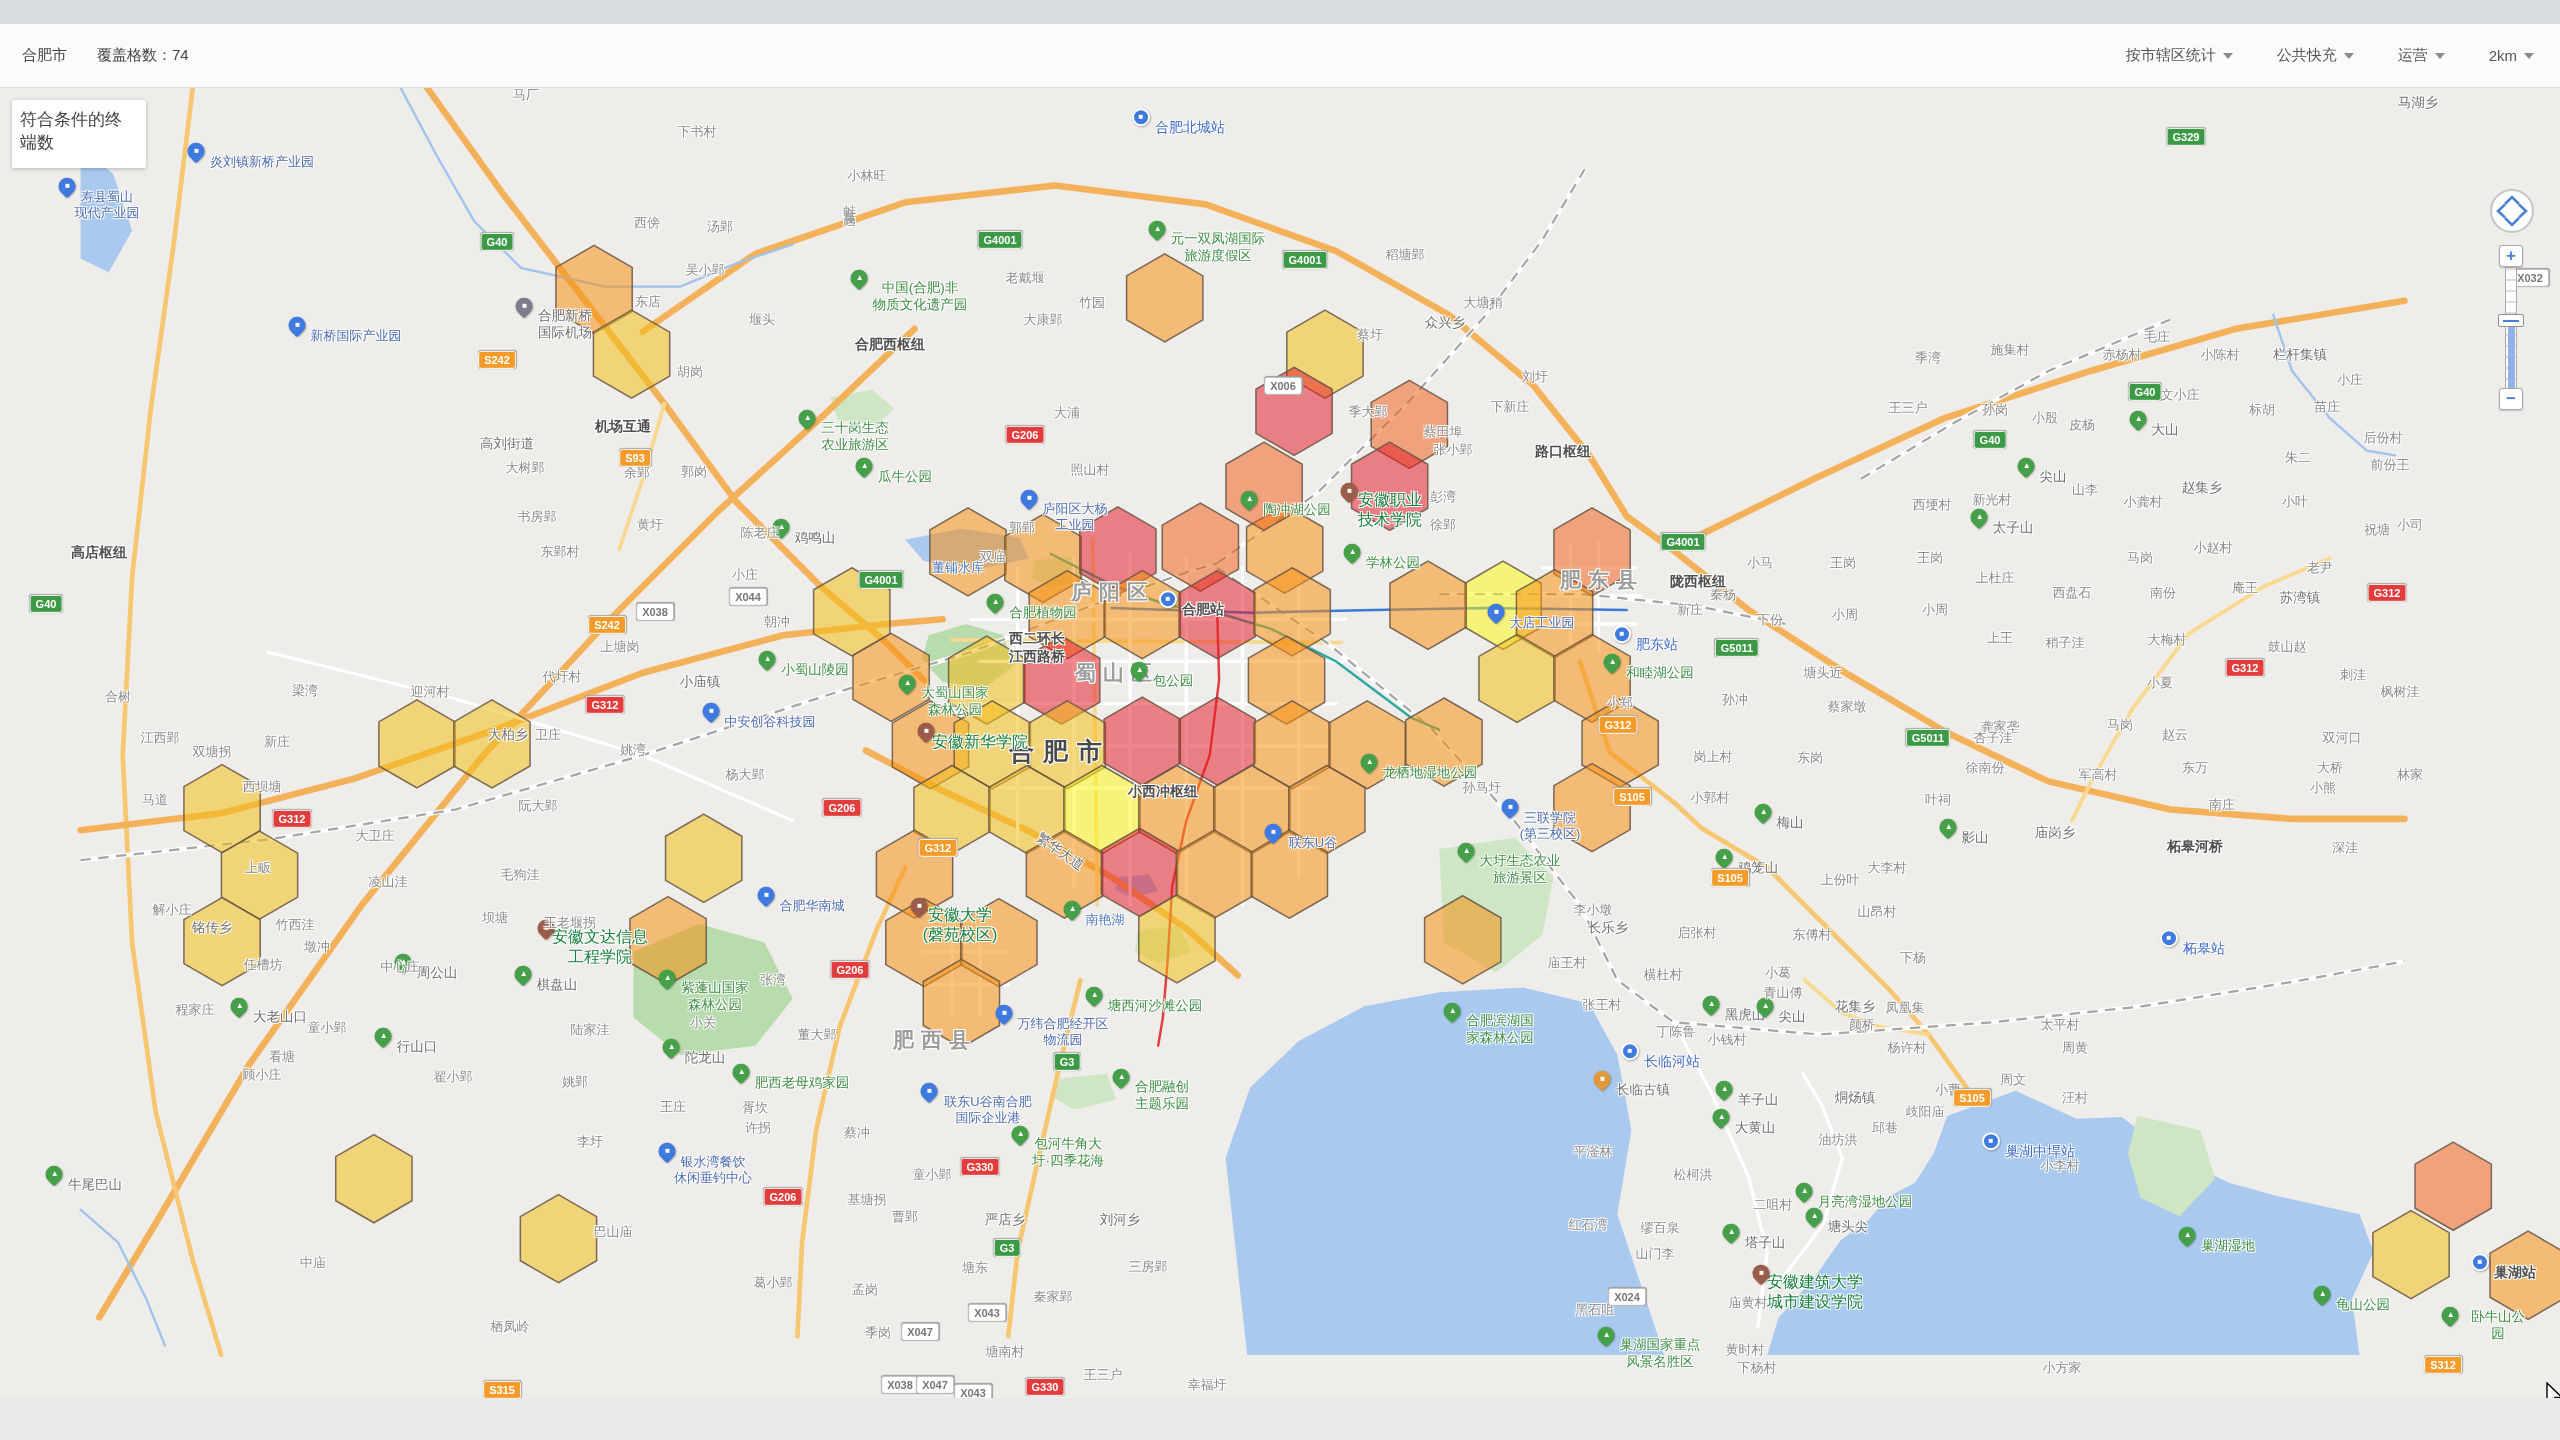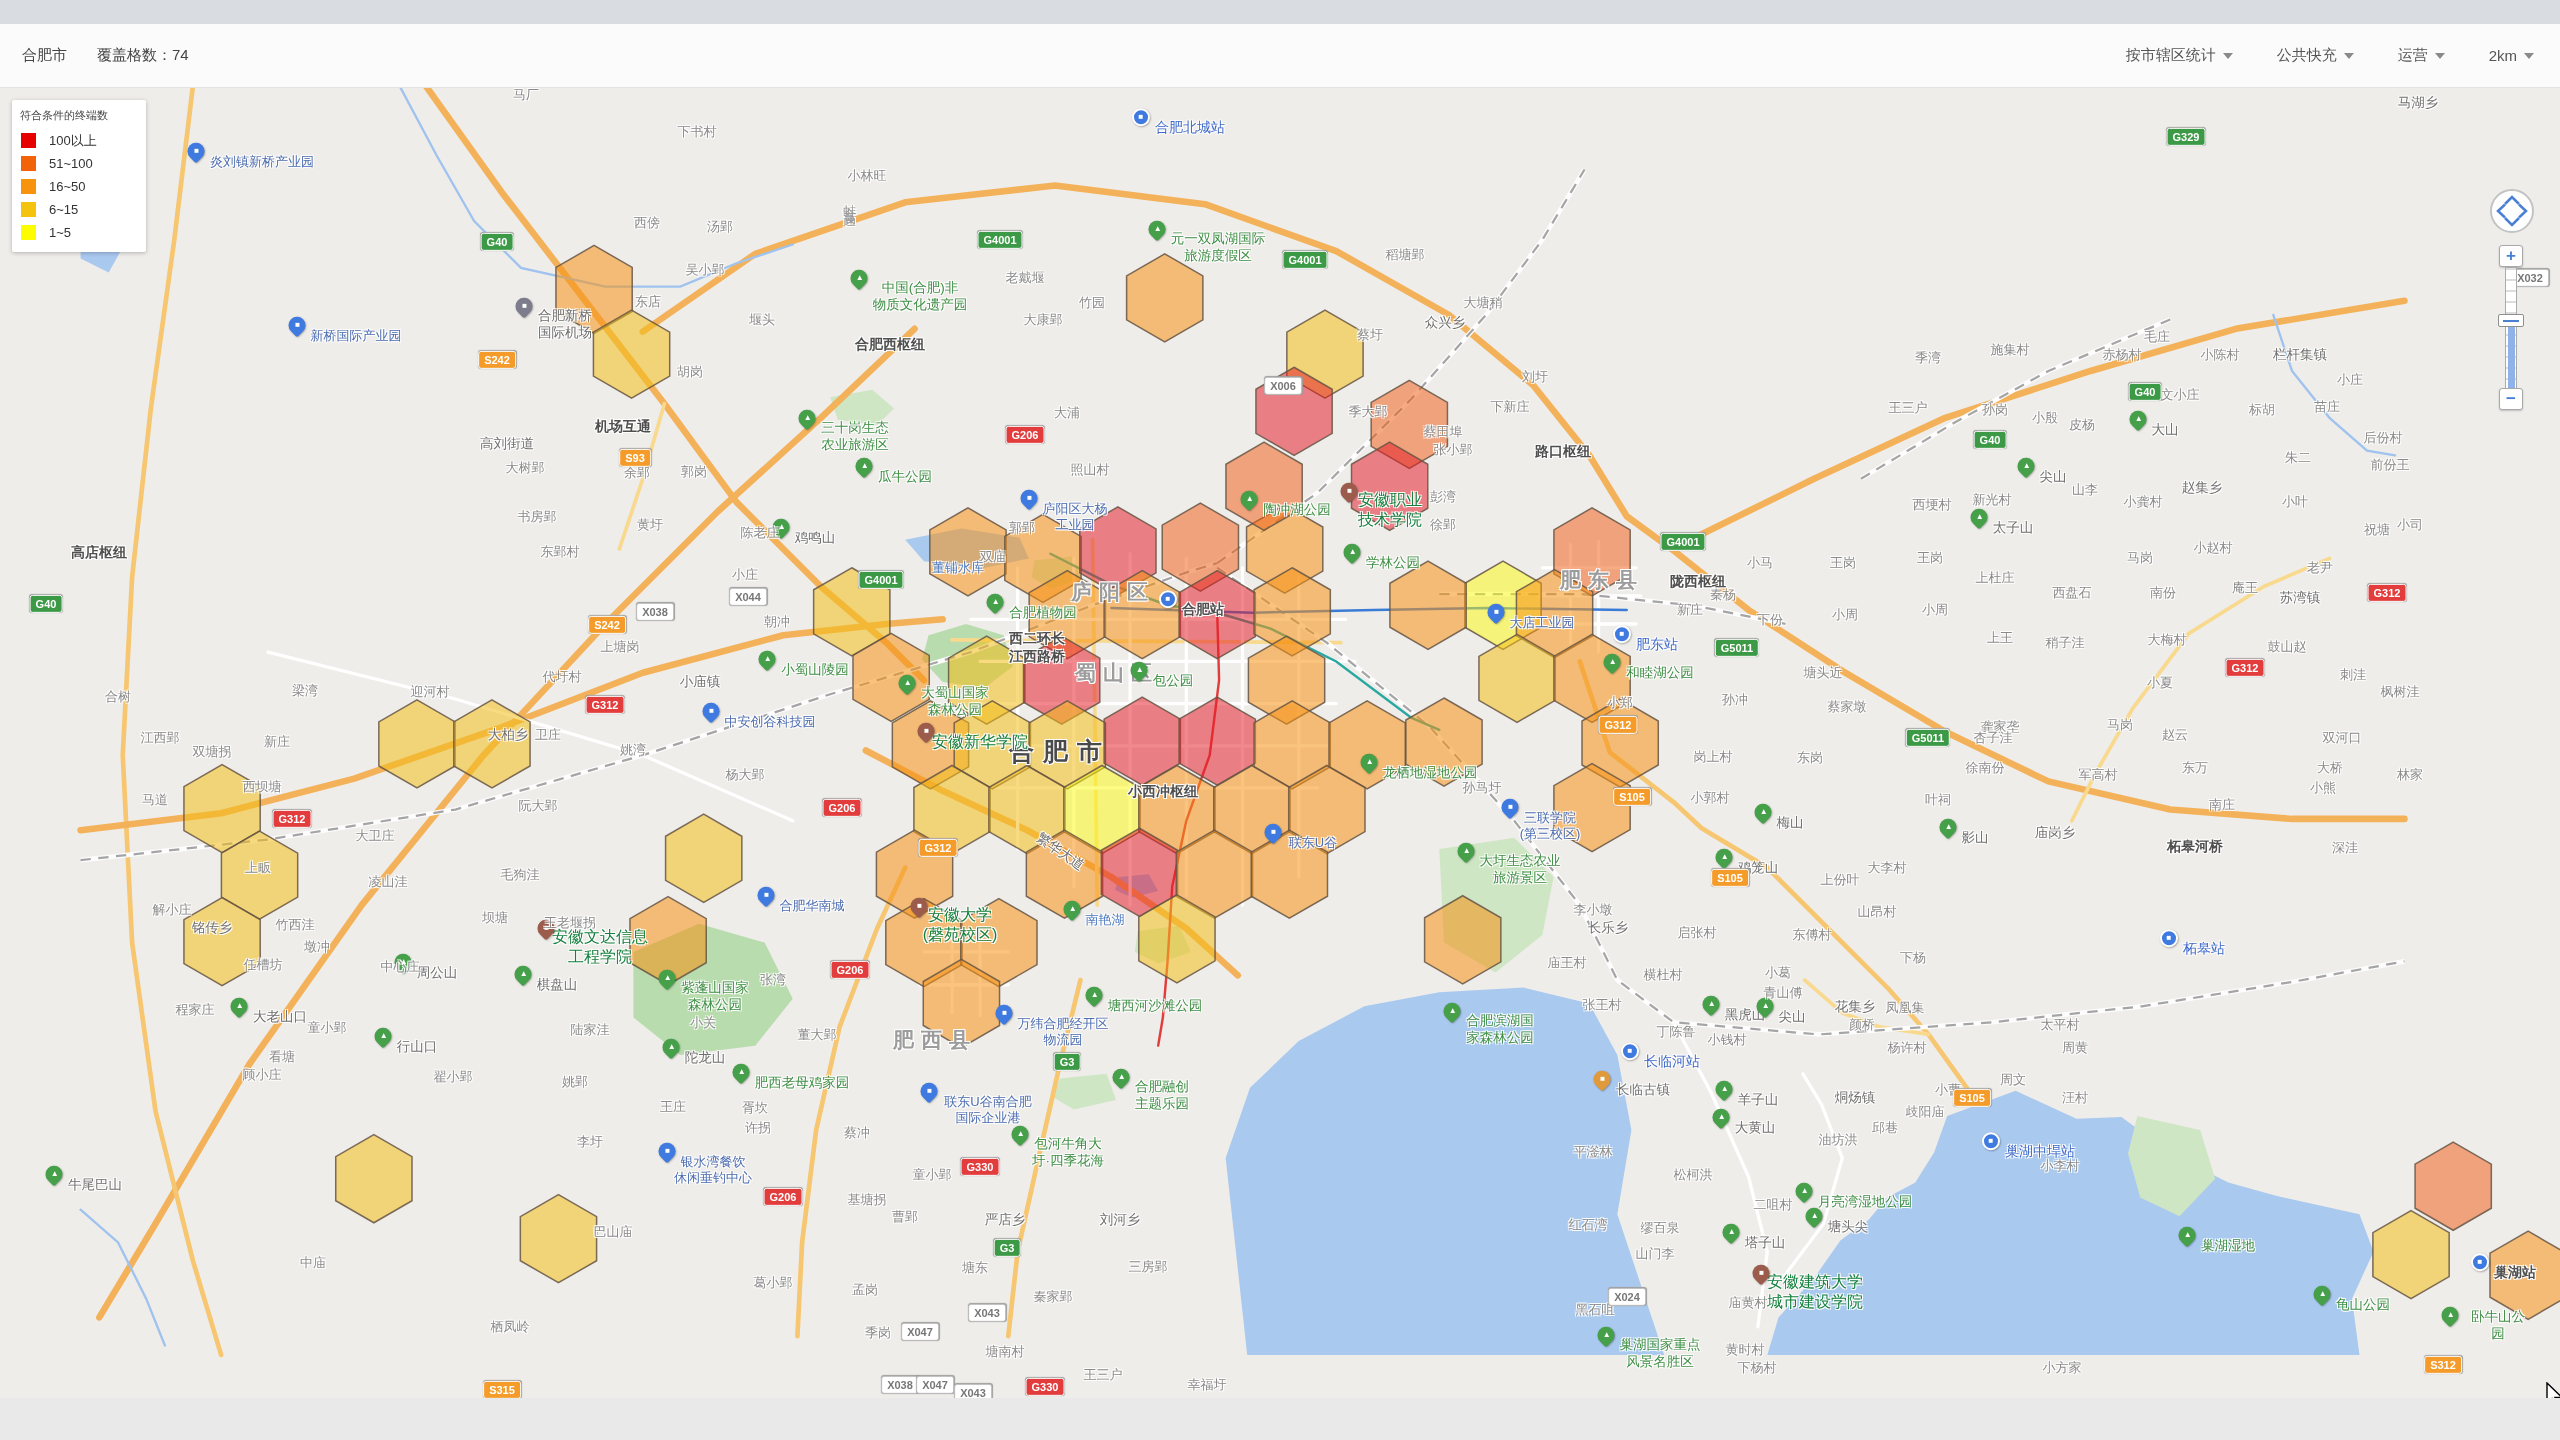--- a/index.html
+++ b/index.html
@@ -44,21 +44,21 @@
   .pin i{position:absolute;left:50%;top:50%;transform:translate(-50%,-50%) rotate(45deg);font-style:normal;font-size:8px;color:#fff;line-height:1;}
   .pin-tree{background:#46a04a;} .pin-blue{background:#3f7ae0;} .pin-metro{background:#3f7ae0;border:2px solid #fff;width:14px;height:14px;border-radius:50%;}
   .pin-uni{background:#9b5c4c;} .pin-orange{background:#e09a3c;} .pin-air{background:#7c7c8c;}
   
   .shield{position:absolute;transform:translate(-50%,-50%);font-size:11px;font-weight:bold;padding:1px 5px;border-radius:3px;
           border:1px solid #fff;box-shadow:0 0 1px #999;pointer-events:none;line-height:1.3;}
   .sh-eg{background:#3c9a46;color:#fff;} .sh-ng{background:#e23c3c;color:#fff;}
   .sh-s{background:#f49b2a;color:#fff;} .sh-x{background:#fff;color:#777;border-color:#bbb;}
   
   #legend{position:absolute;left:12px;top:12px;width:134px;background:#fff;border-radius:2px;box-shadow:0 1px 4px rgba(0,0,0,.25);padding:8px 0 8px 0;}
-  #legend .ttl{font-size:11px;color:#444;margin:0 8px 6px 8px;}
+  #legend .ttl{font-size:17px;color:#444;margin:0 8px 6px 8px;}
   .lg-row{display:flex;align-items:center;height:23px;padding-left:9px;}
   .lg-sw{width:15px;height:15px;margin-right:13px;}
   .lg-tx{font-size:13px;color:#333;}
   
   #pan{position:absolute;left:2489px;top:100px;}
   .zbtn{position:absolute;width:24px;height:22px;background:#fff;border:1px solid #a9a9a9;border-radius:3px;color:#4a7fd6;
         font-size:17px;font-weight:bold;text-align:center;line-height:20px;box-shadow:0 1px 2px rgba(0,0,0,.2);cursor:pointer;box-sizing:border-box;}
   #ztrack{position:absolute;left:2505px;top:179px;width:12px;height:122px;background:#fff;border:1px solid #ababab;box-sizing:border-box;
           background-image:repeating-linear-gradient(to bottom,#ddd 0 2px,transparent 2px 11px);cursor:pointer;}
   #zfill{position:absolute;left:2508px;top:239px;width:7px;height:61px;background:#8fb3e8;}
@@ -806,42 +806,20 @@
         <span class="shield sh-x" style="left: 920px; top: 1244px;">X047</span>
         <span class="shield sh-x" style="left: 935px; top: 1297px;">X047</span>
         <span class="shield sh-x" style="left: 987px; top: 1225px;">X043</span>
         <span class="shield sh-x" style="left: 973px; top: 1305px;">X043</span>
         <span class="shield sh-x" style="left: 2530px; top: 190px;">X032</span>
         <span class="shield sh-x" style="left: 1627px; top: 1209px;">X024</span>
       </div>
 
     <div id="legend">
       <div class="ttl">符合条件的终端数</div>
-      <div id="legend-rows">
-          <div class="lg-row">
-            <span class="lg-sw" style="background: rgb(230, 0, 0);"></span>
-            <span class="lg-tx">100以上</span>
-          </div>
-          <div class="lg-row">
-            <span class="lg-sw" style="background: rgb(242, 98, 8);"></span>
-            <span class="lg-tx">51~100</span>
-          </div>
-          <div class="lg-row">
-            <span class="lg-sw" style="background: rgb(247, 147, 13);"></span>
-            <span class="lg-tx">16~50</span>
-          </div>
-          <div class="lg-row">
-            <span class="lg-sw" style="background: rgb(243, 195, 15);"></span>
-            <span class="lg-tx">6~15</span>
-          </div>
-          <div class="lg-row">
-            <span class="lg-sw" style="background: rgb(253, 253, 0);"></span>
-            <span class="lg-tx">1~5</span>
-          </div>
-        </div>
     </div>
 
     <svg id="pan" width="46" height="46">
       <circle cx="23" cy="23" r="21" fill="#fff" stroke="#c3c3c3" stroke-width="2"></circle>
       <polyline points="16,16 23,9 30,16" fill="none" stroke="#4a7fd6" stroke-width="2.5"></polyline>
       <polyline points="16,30 23,37 30,30" fill="none" stroke="#4a7fd6" stroke-width="2.5"></polyline>
       <polyline points="16,16.5 9,23 16,29.5" fill="none" stroke="#4a7fd6" stroke-width="2.5"></polyline>
       <polyline points="30,16.5 37,23 30,29.5" fill="none" stroke="#4a7fd6" stroke-width="2.5"></polyline>
     </svg>
     <div class="zbtn" style="left:2499px;top:157px;">+</div>

